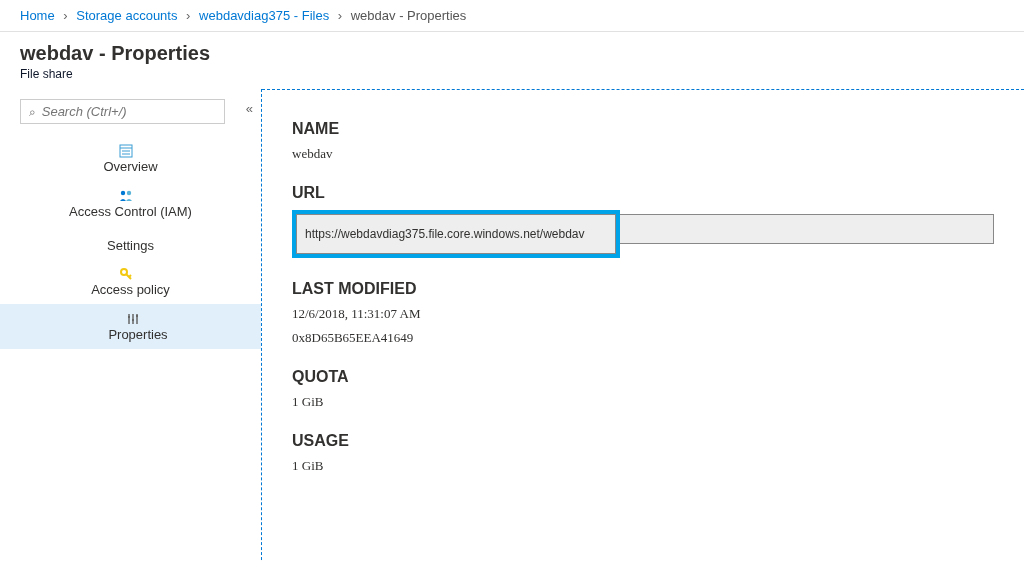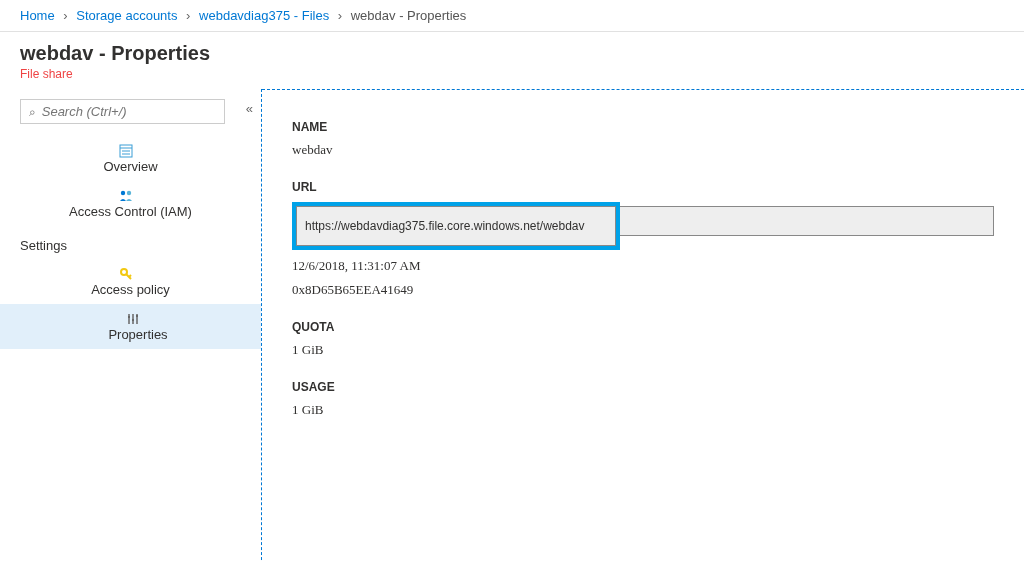--- a/index.html
+++ b/index.html
@@ -17,21 +17,21 @@
       border-bottom: 1px solid #e1e1e1;
       font-size: 13px;
     }
     .breadcrumb a { color: #0078d4; text-decoration: none; cursor: pointer; }
     .breadcrumb .sep { color: #666; margin: 0 5px; }
     .breadcrumb .current { color: #555; }
     .header {
       padding: 10px 20px 8px 20px;
     }
     .header h1 { font-size: 20px; font-weight: 600; color: #323130; }
-    .header .subtitle { font-size: 12px; color: #ef4444; margin-top: 2px; }
+    .header .subtitle { font-size: 12px; color: #0f172a; margin-top: 2px; }
     .content {
       display: flex;
       height: calc(100% - 80px);
     }
     .sidebar {
       width: 262px;
       border-right: 1px dashed #0078d4;
       padding: 10px 0;
       position: relative;
     }
@@ -69,29 +69,30 @@
       font-size: 13px;
       flex-direction: column;
     }
     .nav-item.selected { background: #e1effa; padding-left: 35px; }
     .nav-item .icon { width: 16px; height: 16px; margin-right: 10px; display: inline-flex; align-items: center; justify-content: center; font-size: 13px; }
     .nav-section-header {
       padding: 12px 20px 6px 20px;
       font-size: 13px;
       color: #323130;
       font-weight: 400;
+      text-align: center;
     }
     .main {
       flex: 1;
       padding: 30px 30px;
       border-top: 1px dashed #0078d4;
       position: relative;
     }
     .prop-label {
-      font-size: 12px;
+      font-size: 16px;
       font-weight: 700;
       color: #323130;
       margin-top: 22px;
     }
     .prop-label:first-child { margin-top: 0; }
     .prop-value {
       font-size: 13px;
       color: #323130;
       margin-top: 8px;
       font-family: Liberation Serif, serif;
@@ -207,20 +208,21 @@
     <div class="prop-value">webdav</div>
 
     <div class="prop-label">URL</div>
     <div class="url-field">
       <span class="url-highlight">
         <input class="url-input" type="text" readonly="" value="https://webdavdiag375.file.core.windows.net/webdav" style="">
       </span>
       <div class="url-extend"></div>
     </div>
 
+    <div class="prop-label">LAST MODIFIED</div>
     <div class="prop-value">12/6/2018, 11:31:07 AM</div>
 
     <div class="prop-value">0x8D65B65EEA41649</div>
 
     <div class="prop-label">QUOTA</div>
     <div class="prop-value">1 GiB</div>
 
     <div class="prop-label">USAGE</div>
     <div class="prop-value">1 GiB</div>
   </div>

